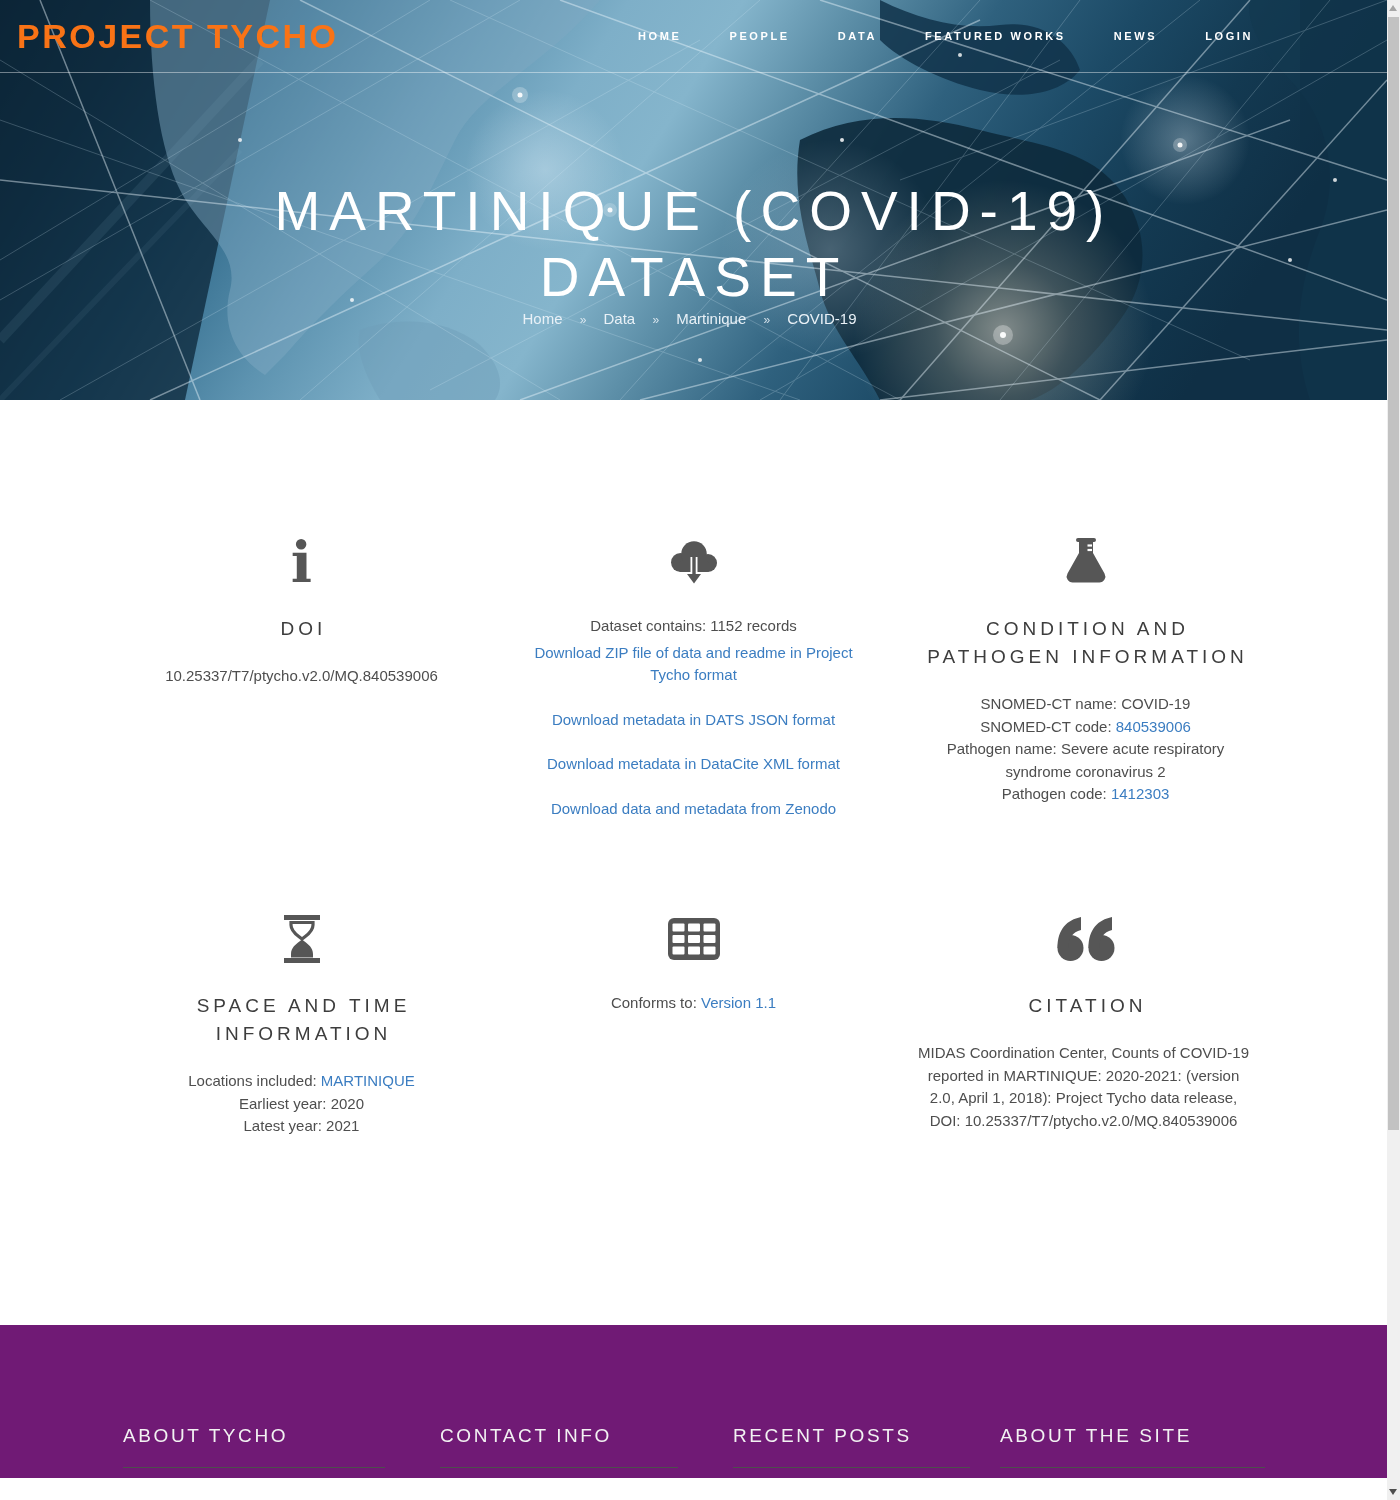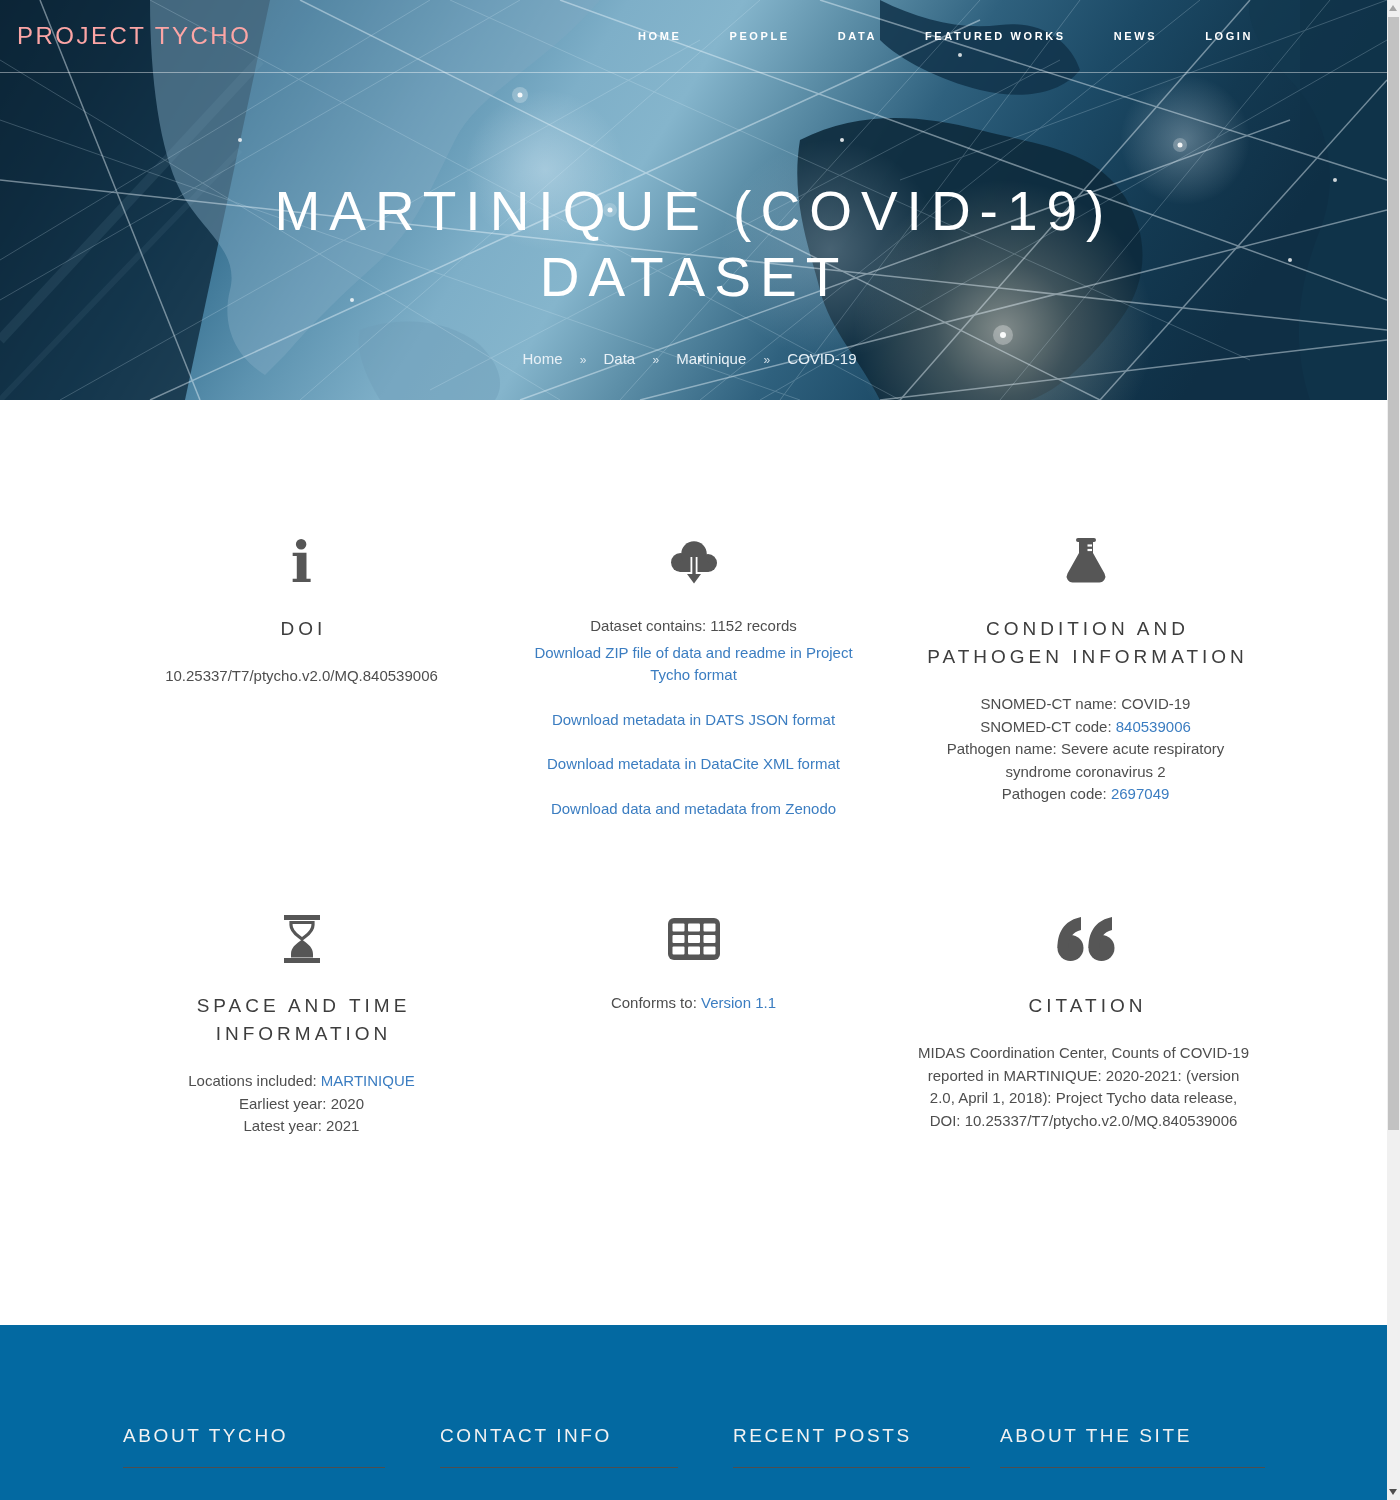--- a/index.html
+++ b/index.html
@@ -11,29 +11,29 @@
 
   
   .hero{position:relative;width:1387px;height:400px;overflow:hidden;background:#16455f;}
   .hero-art{position:absolute;inset:0;display:block;}
   .topbar{
     position:absolute;top:0;left:0;right:0;height:73px;z-index:3;
     display:flex;align-items:center;justify-content:space-between;
     padding:0 134px 0 17px;box-sizing:border-box;
     border-bottom:1px solid rgba(255,255,255,.42);
   }
-  .logo{font-size:24px;font-weight:400;letter-spacing:2.5px;color:#fca5a5;cursor:pointer;}
+  .logo{font-size:34px;font-weight:700;letter-spacing:2.5px;color:#f97316;cursor:pointer;}
   .nav{display:flex;gap:48px;}
   .nav a{font-size:11px;font-weight:600;letter-spacing:2.6px;color:#fff;text-decoration:none;}
   .hero-inner{position:absolute;top:73px;left:0;right:8px;z-index:2;text-align:center;padding-top:105px;}
   .hero-inner h1{
     margin:0 auto;max-width:980px;color:#fff;font-size:55px;line-height:66px;
     font-weight:300;letter-spacing:9px;padding-left:9px;
   }
-  .breadcrumb{margin-top:40px;font-size:15px;color:#e9f1f7;}
+  .breadcrumb{font-size:15px;color:#e9f1f7;}
   .breadcrumb a{color:#e9f1f7;text-decoration:none;}
   .breadcrumb .sep{font-size:12px;margin:0 13px;opacity:.85;}
 
   
   main{height:925px;box-sizing:border-box;padding-top:135px;}
   .grid{width:1176px;margin:0 auto;display:grid;grid-template-columns:1fr 1fr 1fr;row-gap:92px;}
   .card{text-align:center;padding:0 26px;box-sizing:border-box;}
   .icon-box{height:54px;display:flex;align-items:center;justify-content:center;margin-bottom:26px;color:#565656;}
   .glyph-info{font-family:"DejaVu Serif","Liberation Serif",serif;font-weight:700;font-size:56px;line-height:54px;color:#565656;}
   .card h2{
@@ -42,21 +42,21 @@
   }
   .card p,.line{font-size:15px;line-height:22.5px;color:#4e4e4e;margin:0;}
   .narrow{max-width:316px;margin-left:auto;margin-right:auto;}
   .cite-w{max-width:336px;margin-left:auto;margin-right:auto;line-height:23px;}
   a.inline-link{color:#3b7dc1;text-decoration:none;}
   a.dl-link{display:block;font-size:15px;line-height:22.5px;color:#3b7dc1;text-decoration:none;margin-top:22px;}
   a.dl-link.zip{margin-top:4px;max-width:336px;margin-left:auto;margin-right:auto;}
 
   
   footer{
-    background:#0369a1;height:175px;box-sizing:border-box;
+    background:#701a75;height:153px;box-sizing:border-box;
     padding:100px 0 0 123px;display:flex;
   }
   .fcol h3{font-size:19px;font-weight:400;letter-spacing:2.6px;color:#f2f2f2;margin:0;}
   .fcol .rule{height:1px;background:#4e4e4e;margin-top:20px;}
   .fc1{width:317px;} .fc1 .rule{width:262px;}
   .fc2{width:293px;} .fc2 .rule{width:238px;}
   .fc3{width:267px;} .fc3 .rule{width:237px;}
   .fc4{width:280px;} .fc4 .rule{width:265px;}
 
   
@@ -254,21 +254,21 @@
           <div class="line">
             <span>SNOMED-CT code:</span>
             <a href="#" class="inline-link">840539006</a>
           </div>
           <div class="line">
             <span>Pathogen name:</span>
             <span>Severe acute respiratory syndrome coronavirus 2</span>
           </div>
           <div class="line">
             <span>Pathogen code:</span>
-            <a href="#" class="inline-link">2697049</a>
+            <a href="#" class="inline-link">1412303</a>
           </div>
         </div>
       </div>
 
       <div class="card">
         <div class="icon-box">
           <svg width="46" height="50" viewBox="0 0 46 50">
             <g fill="#565656">
               <rect x="5" y="1" width="36" height="5"></rect>
               <rect x="5" y="44" width="36" height="5"></rect>

